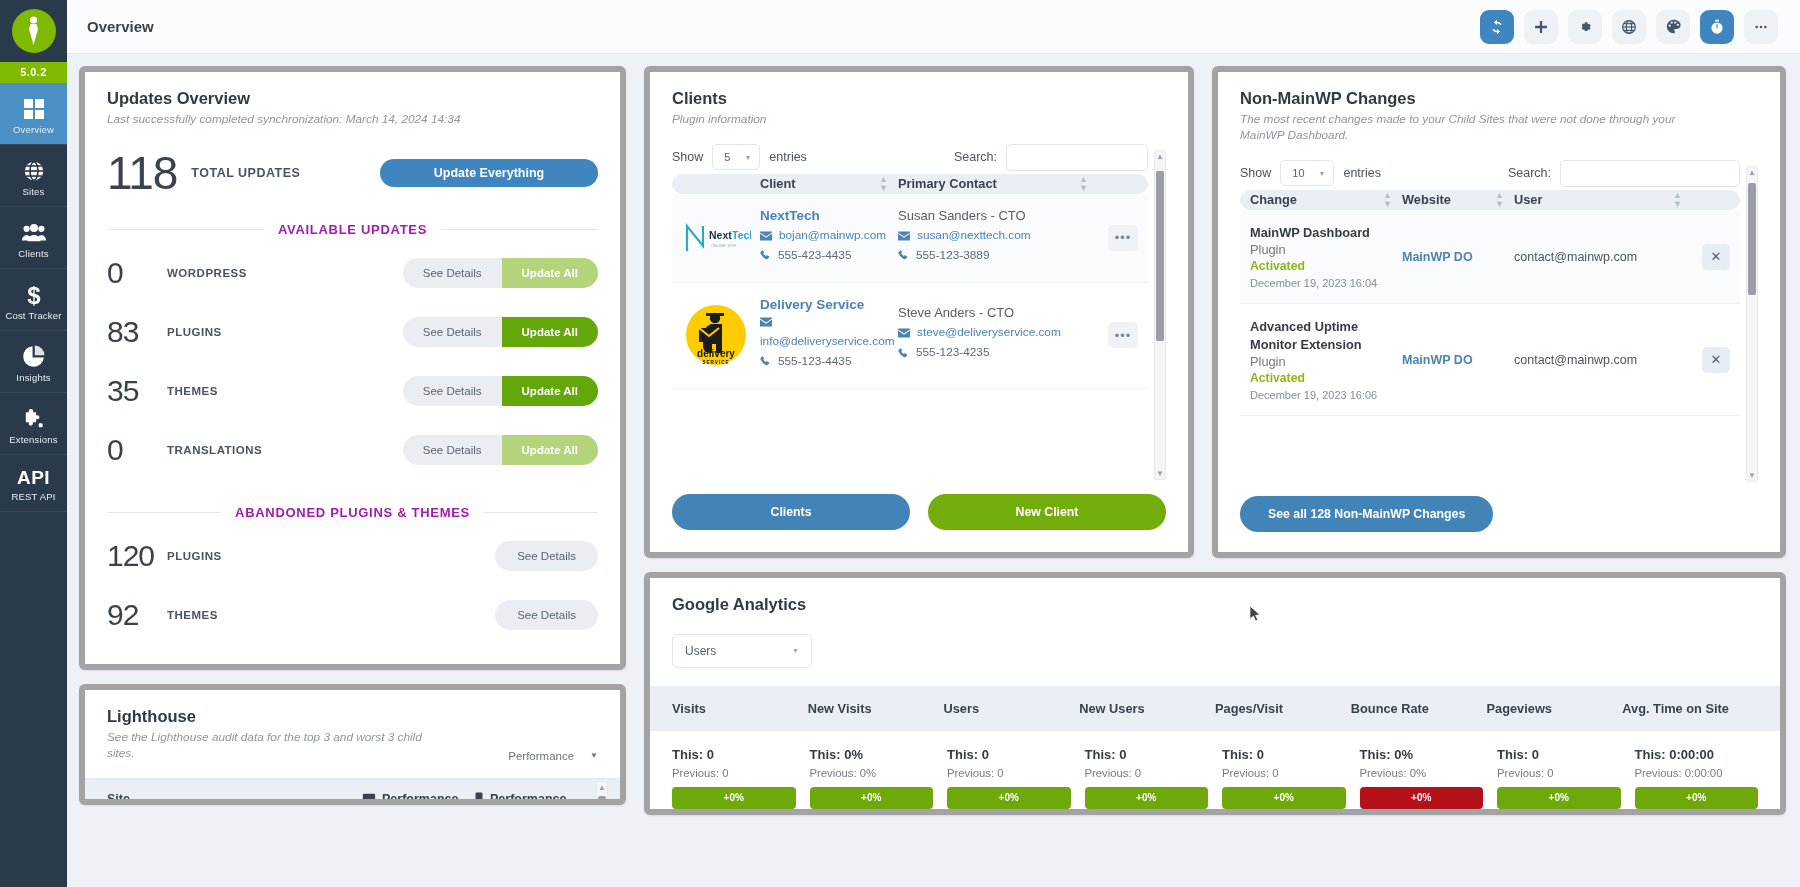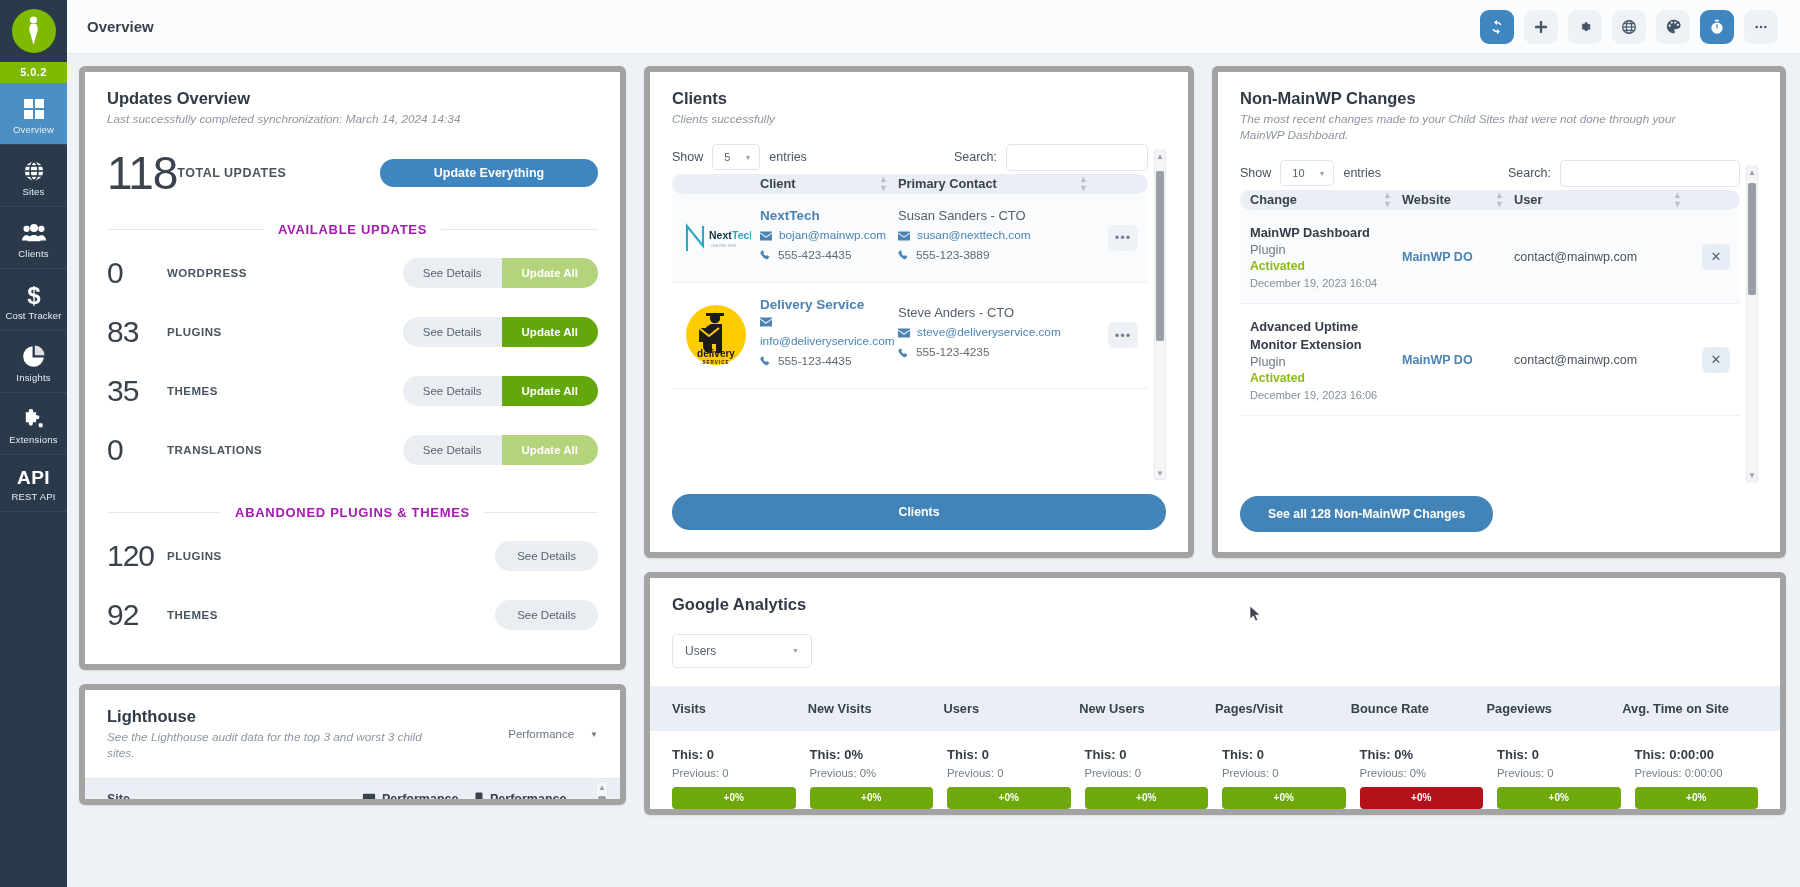--- a/index.html
+++ b/index.html
@@ -75,21 +75,21 @@
     box-shadow: 0 1px 2px rgba(40,50,60,.10);
     border: 6px solid #a3a3a3;
   }
   .card-pad { padding: 17px 22px 20px; }
   .card-title { font-size: 16.5px; font-weight: bold; color: #2f3a45; }
   .card-sub { font-size: 11.8px; font-style: italic; color: #8c96a1; margin-top: 4px; line-height: 1.35; }
 
   
   .totalrow { display:flex; align-items:center; margin: 22px 0 4px; }
   .bignum { font-size: 46px; font-weight: 300; color: #3b444e; line-height: 1; letter-spacing:-1px;}
-  .totallbl { font-size: 12.5px; font-weight: bold; color:#4a545f; letter-spacing:.5px; }
+  .totallbl { font-size: 12.5px; font-weight: bold; color:#4a545f; letter-spacing:.5px; margin-left: 14px; }
   .upd-everything {
     margin-left: auto; background: #3f85bf; color: #fff; border: none;
     border-radius: 20px; padding: 7px 26px; font-size: 12.5px; font-weight: bold;
     cursor: pointer; min-width: 218px;
   }
   .divider-label {
     display:flex; align-items:center; gap:14px; margin: 26px 0 6px;
     color:#a21caf; font-size: 13px; font-weight: bold; letter-spacing:.7px;
   }
   .divider-label::before, .divider-label::after {
@@ -106,21 +106,21 @@
     background:#64a70b; color:#fff; font-size:11.5px; font-weight:bold; padding:9px 20px; cursor:pointer;
     min-width: 92px; text-align:center;
   }
   .bg-right.dim { background:#b3d47a; }
   .seedetails-solo {
     margin-left:auto; background:#eaeef3; color:#59646f; font-size:11.5px;
     padding:9px 22px; border-radius:17px; cursor:pointer;
   }
 
   
-  .lh-head { display:flex; align-items:center; }
+  .lh-head { display:flex; align-items:flex-end; }
   .lh-sel { margin-left:auto; font-size:11.5px; color:#6b7681; display:flex; align-items:center; gap:16px; cursor:pointer;}
   .lh-tablehead {
     margin: 16px -22px -20px; background:#eaeff5; display:flex; align-items:center;
     padding: 13px 22px; font-size:12.5px; font-weight:bold; color:#39424c;
     border-top:1px solid #e2e8ef; position:relative;
   }
   .lh-tablehead .c1 { width: 255px; }
   .lh-tablehead .c2, .lh-tablehead .c3 { display:flex; align-items:center; gap:6px; width:112px;}
 
   
@@ -463,21 +463,21 @@
           </div>
         </section>
       </div>
 
       <div class="col-wrap-right">
 
         <div class="rowtop">
 
           <section class="card card-pad col-mid">
             <div class="card-title">Clients</div>
-            <div class="card-sub">Clients successfully</div>
+            <div class="card-sub">Plugin information</div>
 
             <div class="tbl-flexwrap">
               <div class="tbl-body">
                 <div class="tbl-controls">
                   <span>Show</span>
                   <span class="sel-box">
                     <span>5</span>
                     <span style="font-size:7px;color:#9aa3ad">▼</span>
                   </span>
                   <span>entries</span>
@@ -599,20 +599,21 @@
 
               <div class="vscroll" style="margin-top:22px;height:330px">
                 <div class="ar up">▲</div>
                 <div class="thumb" style="top:20px;height:170px"></div>
                 <div class="ar dn">▼</div>
               </div>
             </div>
 
             <div class="btnrow">
               <button class="btn-blue">Clients</button>
+              <button class="btn-green">New Client</button>
             </div>
           </section>
 
           <section class="card card-pad col-right">
             <div class="card-title">Non-MainWP Changes</div>
             <div class="card-sub" style="max-width:455px">The most recent changes made to your Child Sites that were not done through your MainWP Dashboard.</div>
 
             <div class="tbl-flexwrap">
               <div class="tbl-body">
                 <div class="tbl-controls">

